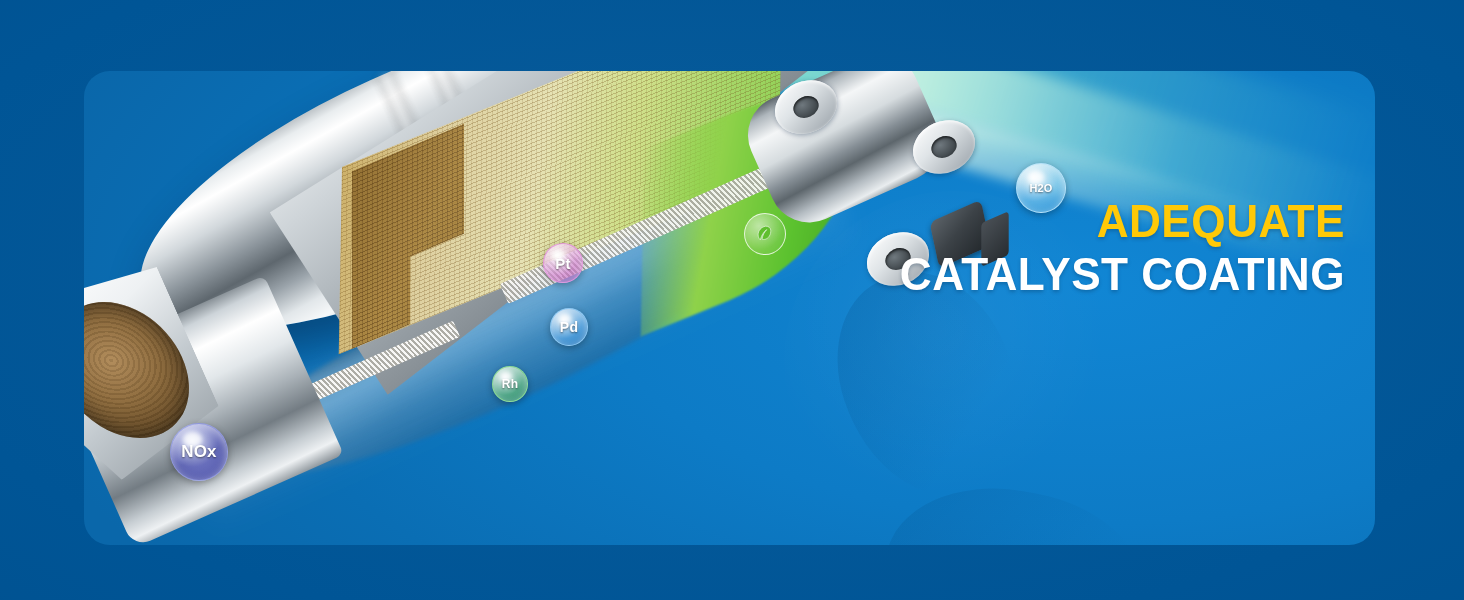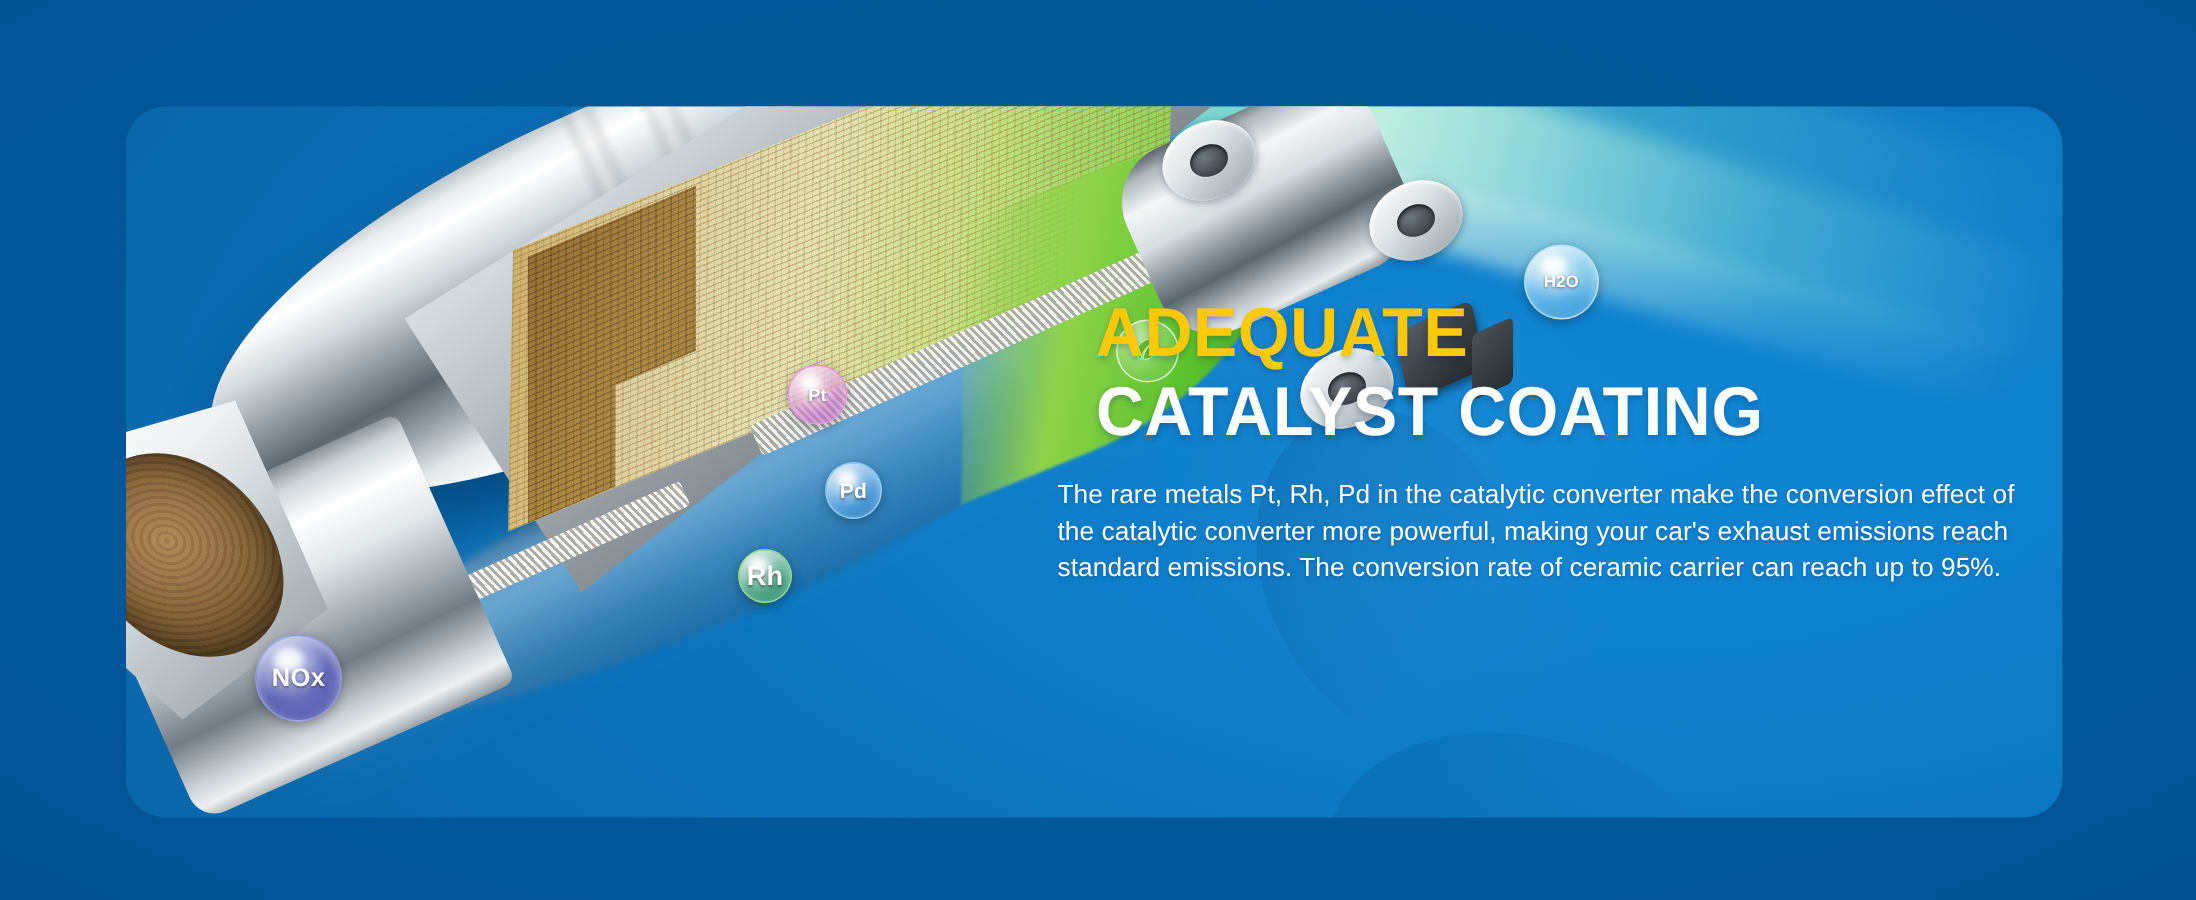--- a/index.html
+++ b/index.html
@@ -198,46 +198,46 @@
   .bubble{
     position:absolute;border-radius:50%;display:flex;align-items:center;justify-content:center;
     color:#fff;font-weight:700;letter-spacing:.2px;
     text-shadow:0 1px 2px rgba(0,0,0,.5);
     box-shadow:inset 0 3px 8px rgba(255,255,255,.55), 0 2px 7px rgba(0,0,0,.30);
   }
   .bubble .spec{
     position:absolute;left:22%;top:15%;width:34%;height:26%;
     border-radius:50%;background:rgba(255,255,255,.75);filter:blur(2px);
   }
-  #b-pt{left:441px;top:172px;width:38px;height:38px;font-size:12px;
+  #b-pt{left:459px;top:172px;width:38px;height:38px;font-size:15px;
         background:radial-gradient(circle at 35% 30%, rgba(255,255,255,.9), rgba(206,110,200,.62) 55%, rgba(150,50,150,.55) 100%);
         border:1.5px solid rgba(230,150,225,.85);}
   #b-pd{left:466px;top:237px;width:36px;height:36px;font-size:14px;
         background:radial-gradient(circle at 35% 30%, rgba(255,255,255,.9), rgba(90,170,235,.62) 55%, rgba(30,110,190,.55) 100%);
         border:1.5px solid rgba(150,205,245,.9);text-align:right;}
-  #b-rh{left:408px;top:295px;width:34px;height:34px;font-size:18px;
+  #b-rh{left:408px;top:295px;width:34px;height:34px;font-size:12px;
         background:radial-gradient(circle at 35% 30%, rgba(255,255,255,.9), rgba(110,200,110,.6) 55%, rgba(50,150,60,.55) 100%);
         border:1.5px solid rgba(150,225,150,.9);}
   #b-h2o{left:932px;top:92px;width:48px;height:48px;font-size:11px;
         background:radial-gradient(circle at 35% 28%, rgba(255,255,255,.92), rgba(150,215,245,.55) 52%, rgba(70,160,215,.48) 100%);
         border:1.5px solid rgba(195,232,250,.85);}
   #b-nox{left:86px;top:352px;width:56px;height:56px;font-size:17px;
         background:radial-gradient(circle at 38% 30%, rgba(235,240,255,.92), rgba(90,95,200,.72) 50%, rgba(40,45,150,.8) 100%);
         border:1.5px solid rgba(160,170,235,.75);}
   
   #leaf-badge{
     position:absolute;left:660px;top:142px;width:40px;height:40px;border-radius:50%;
     background:radial-gradient(circle at 35% 30%, rgba(255,255,255,.55), rgba(255,255,255,.10) 62%, rgba(255,255,255,.02) 100%);
     border:1.6px solid rgba(255,255,255,.78);
     display:flex;align-items:center;justify-content:center;
   }
 
   
   #copy{
-    position:absolute;right:30px;top:124px;width:640px;text-align:left;
+    position:absolute;right:30px;top:124px;width:640px;text-align:right;
   }
   #headline-1{
     font-size:46px;line-height:52px;font-weight:700;color:#FFC907;
     letter-spacing:.5px;margin:0;transform:scaleX(.96);transform-origin:right center;
     text-shadow:0 2px 4px rgba(0,35,70,.28);
   }
   #headline-2{
     font-size:46px;line-height:54px;font-weight:700;color:#ffffff;
     letter-spacing:.5px;margin:0 0 16px 0;transform:scaleX(.96);transform-origin:right center;
     text-shadow:0 2px 4px rgba(0,35,70,.28);
@@ -322,17 +322,16 @@
       <div class="bubble" id="b-nox">
           <span class="spec"></span>
           <span>NOx</span>
         </div>
 
     </div>
 
     <div id="copy">
       <div id="headline-1">ADEQUATE</div>
       <div id="headline-2">CATALYST COATING</div>
-      <p id="bodytext">The rare metals Pt, Rh, Pd in the catalytic converter make the conversion effect of the catalytic converter more powerful, making your car's exhaust emissions reach standard emissions. The conversion rate of ceramic carrier can reach up to 95%.</p>
     </div>
 
   </div>
 </div>
 
 </body></html>

